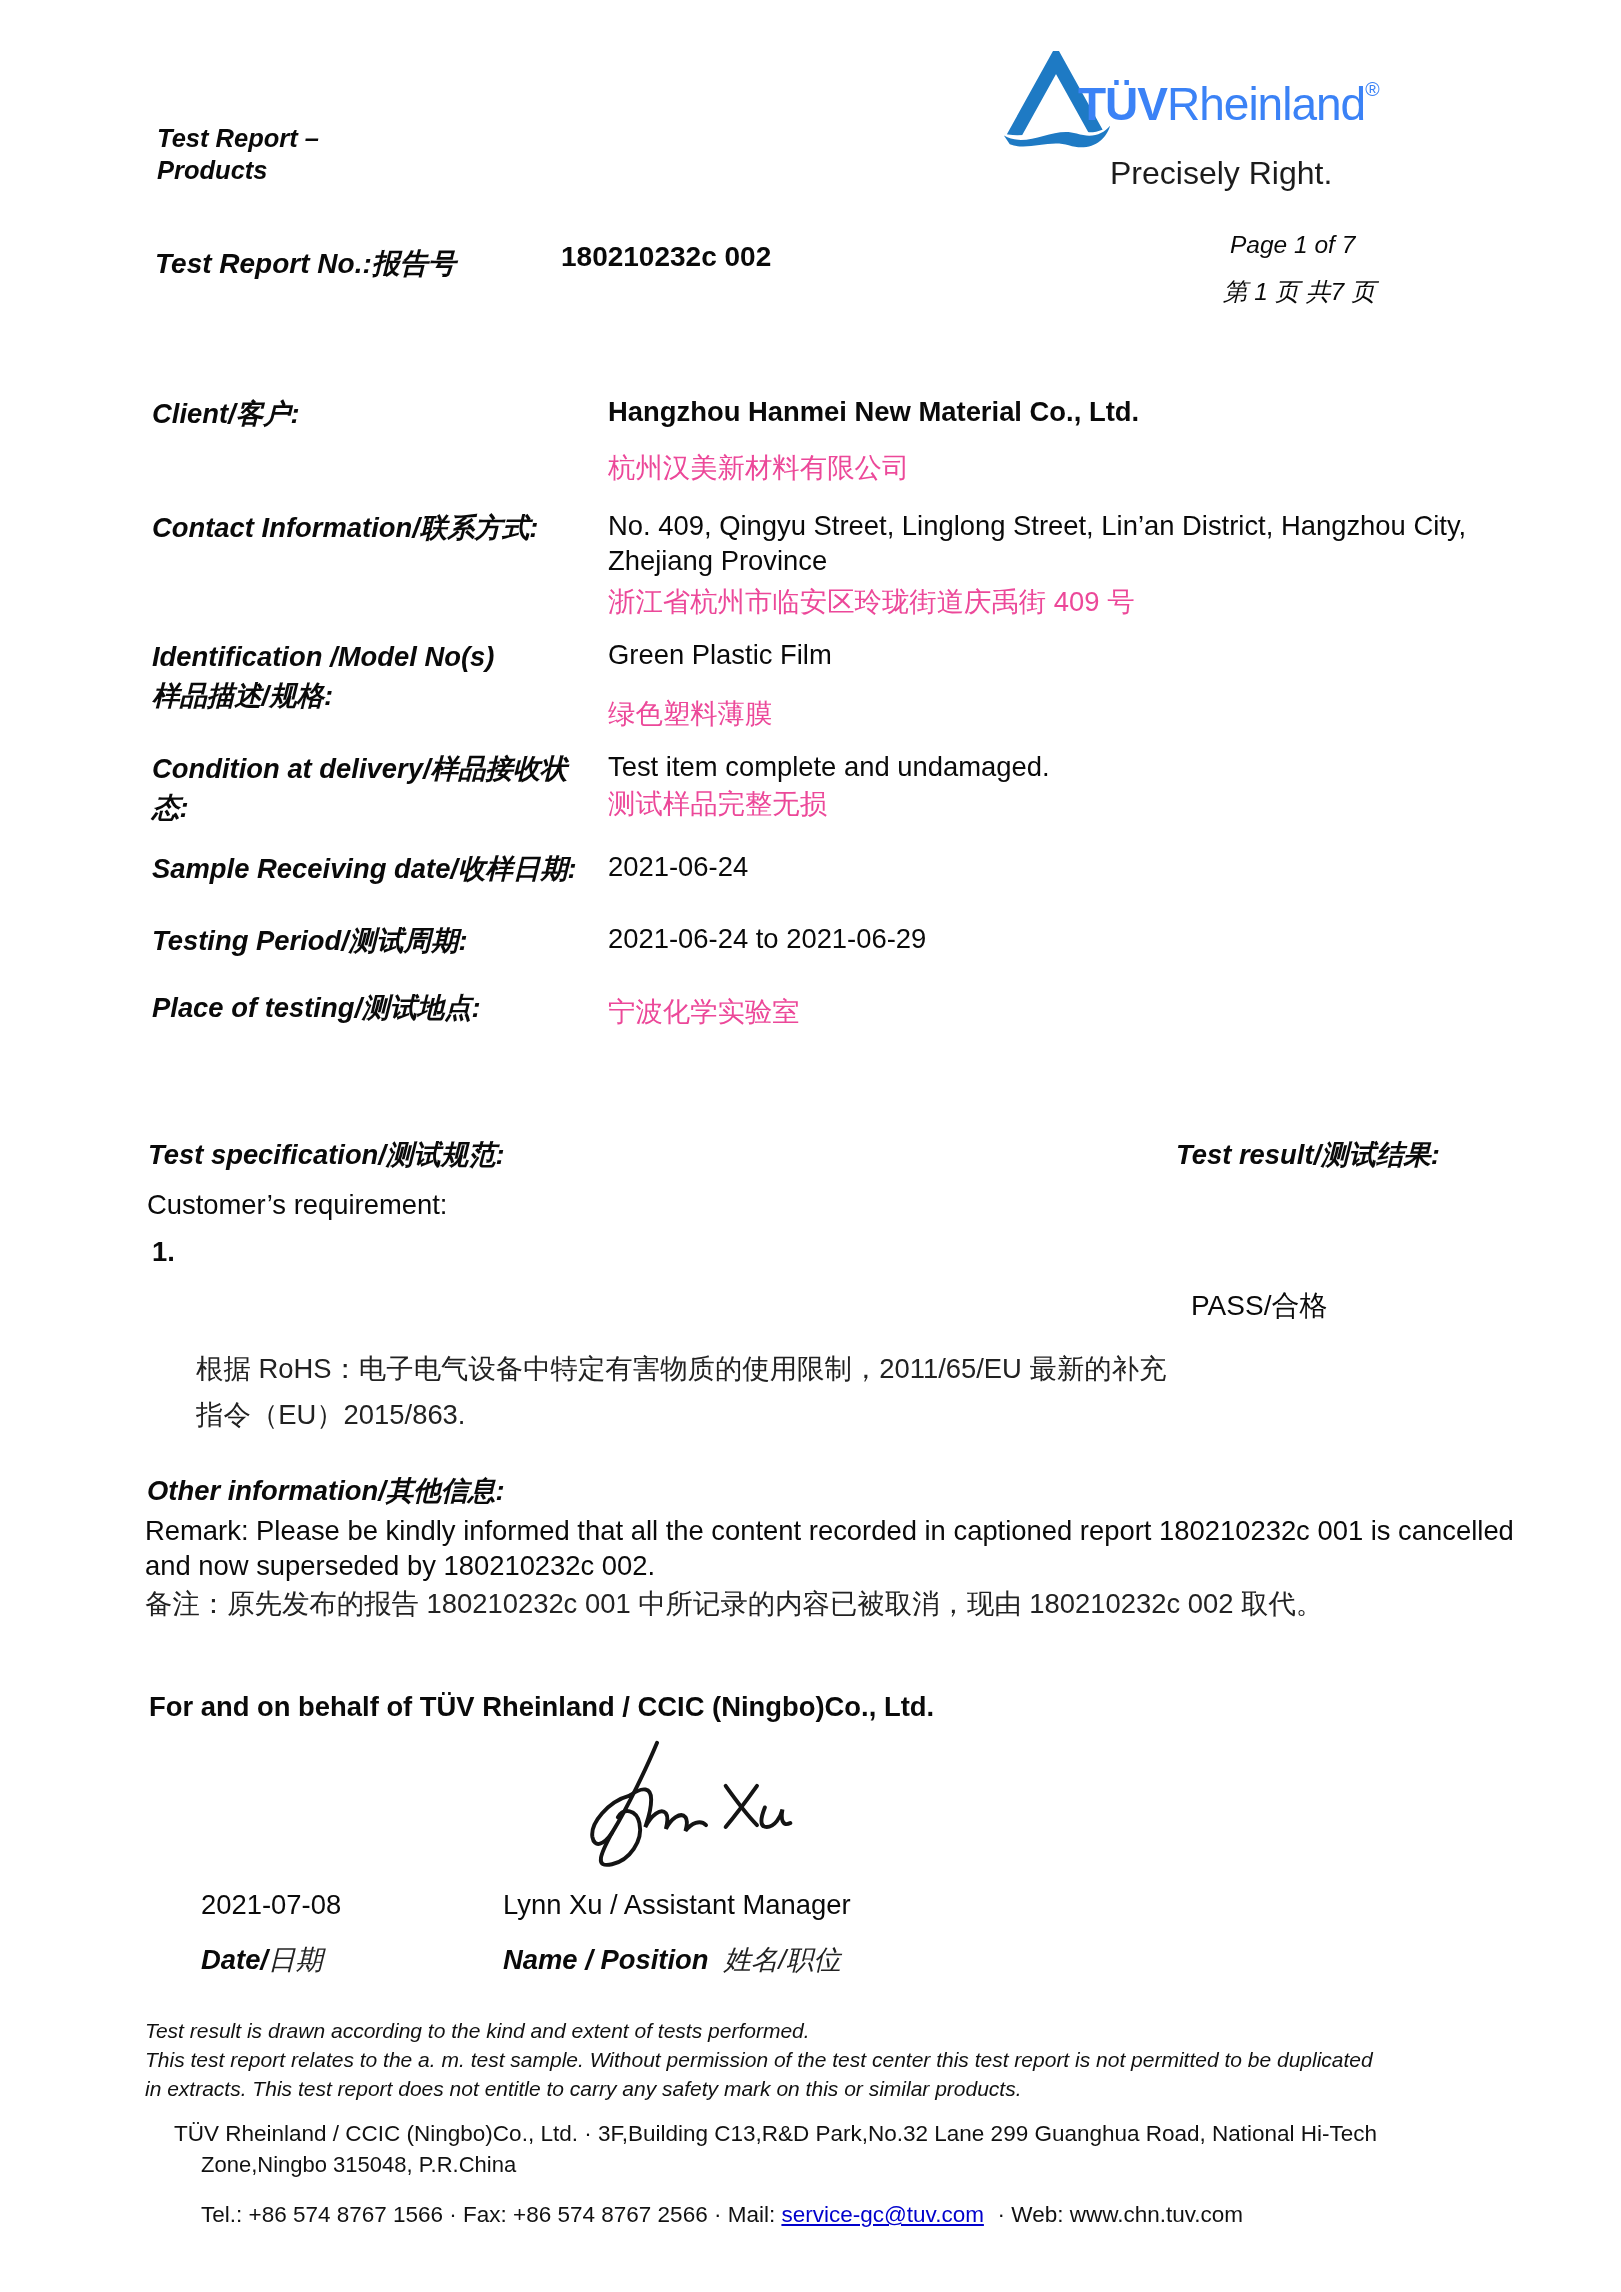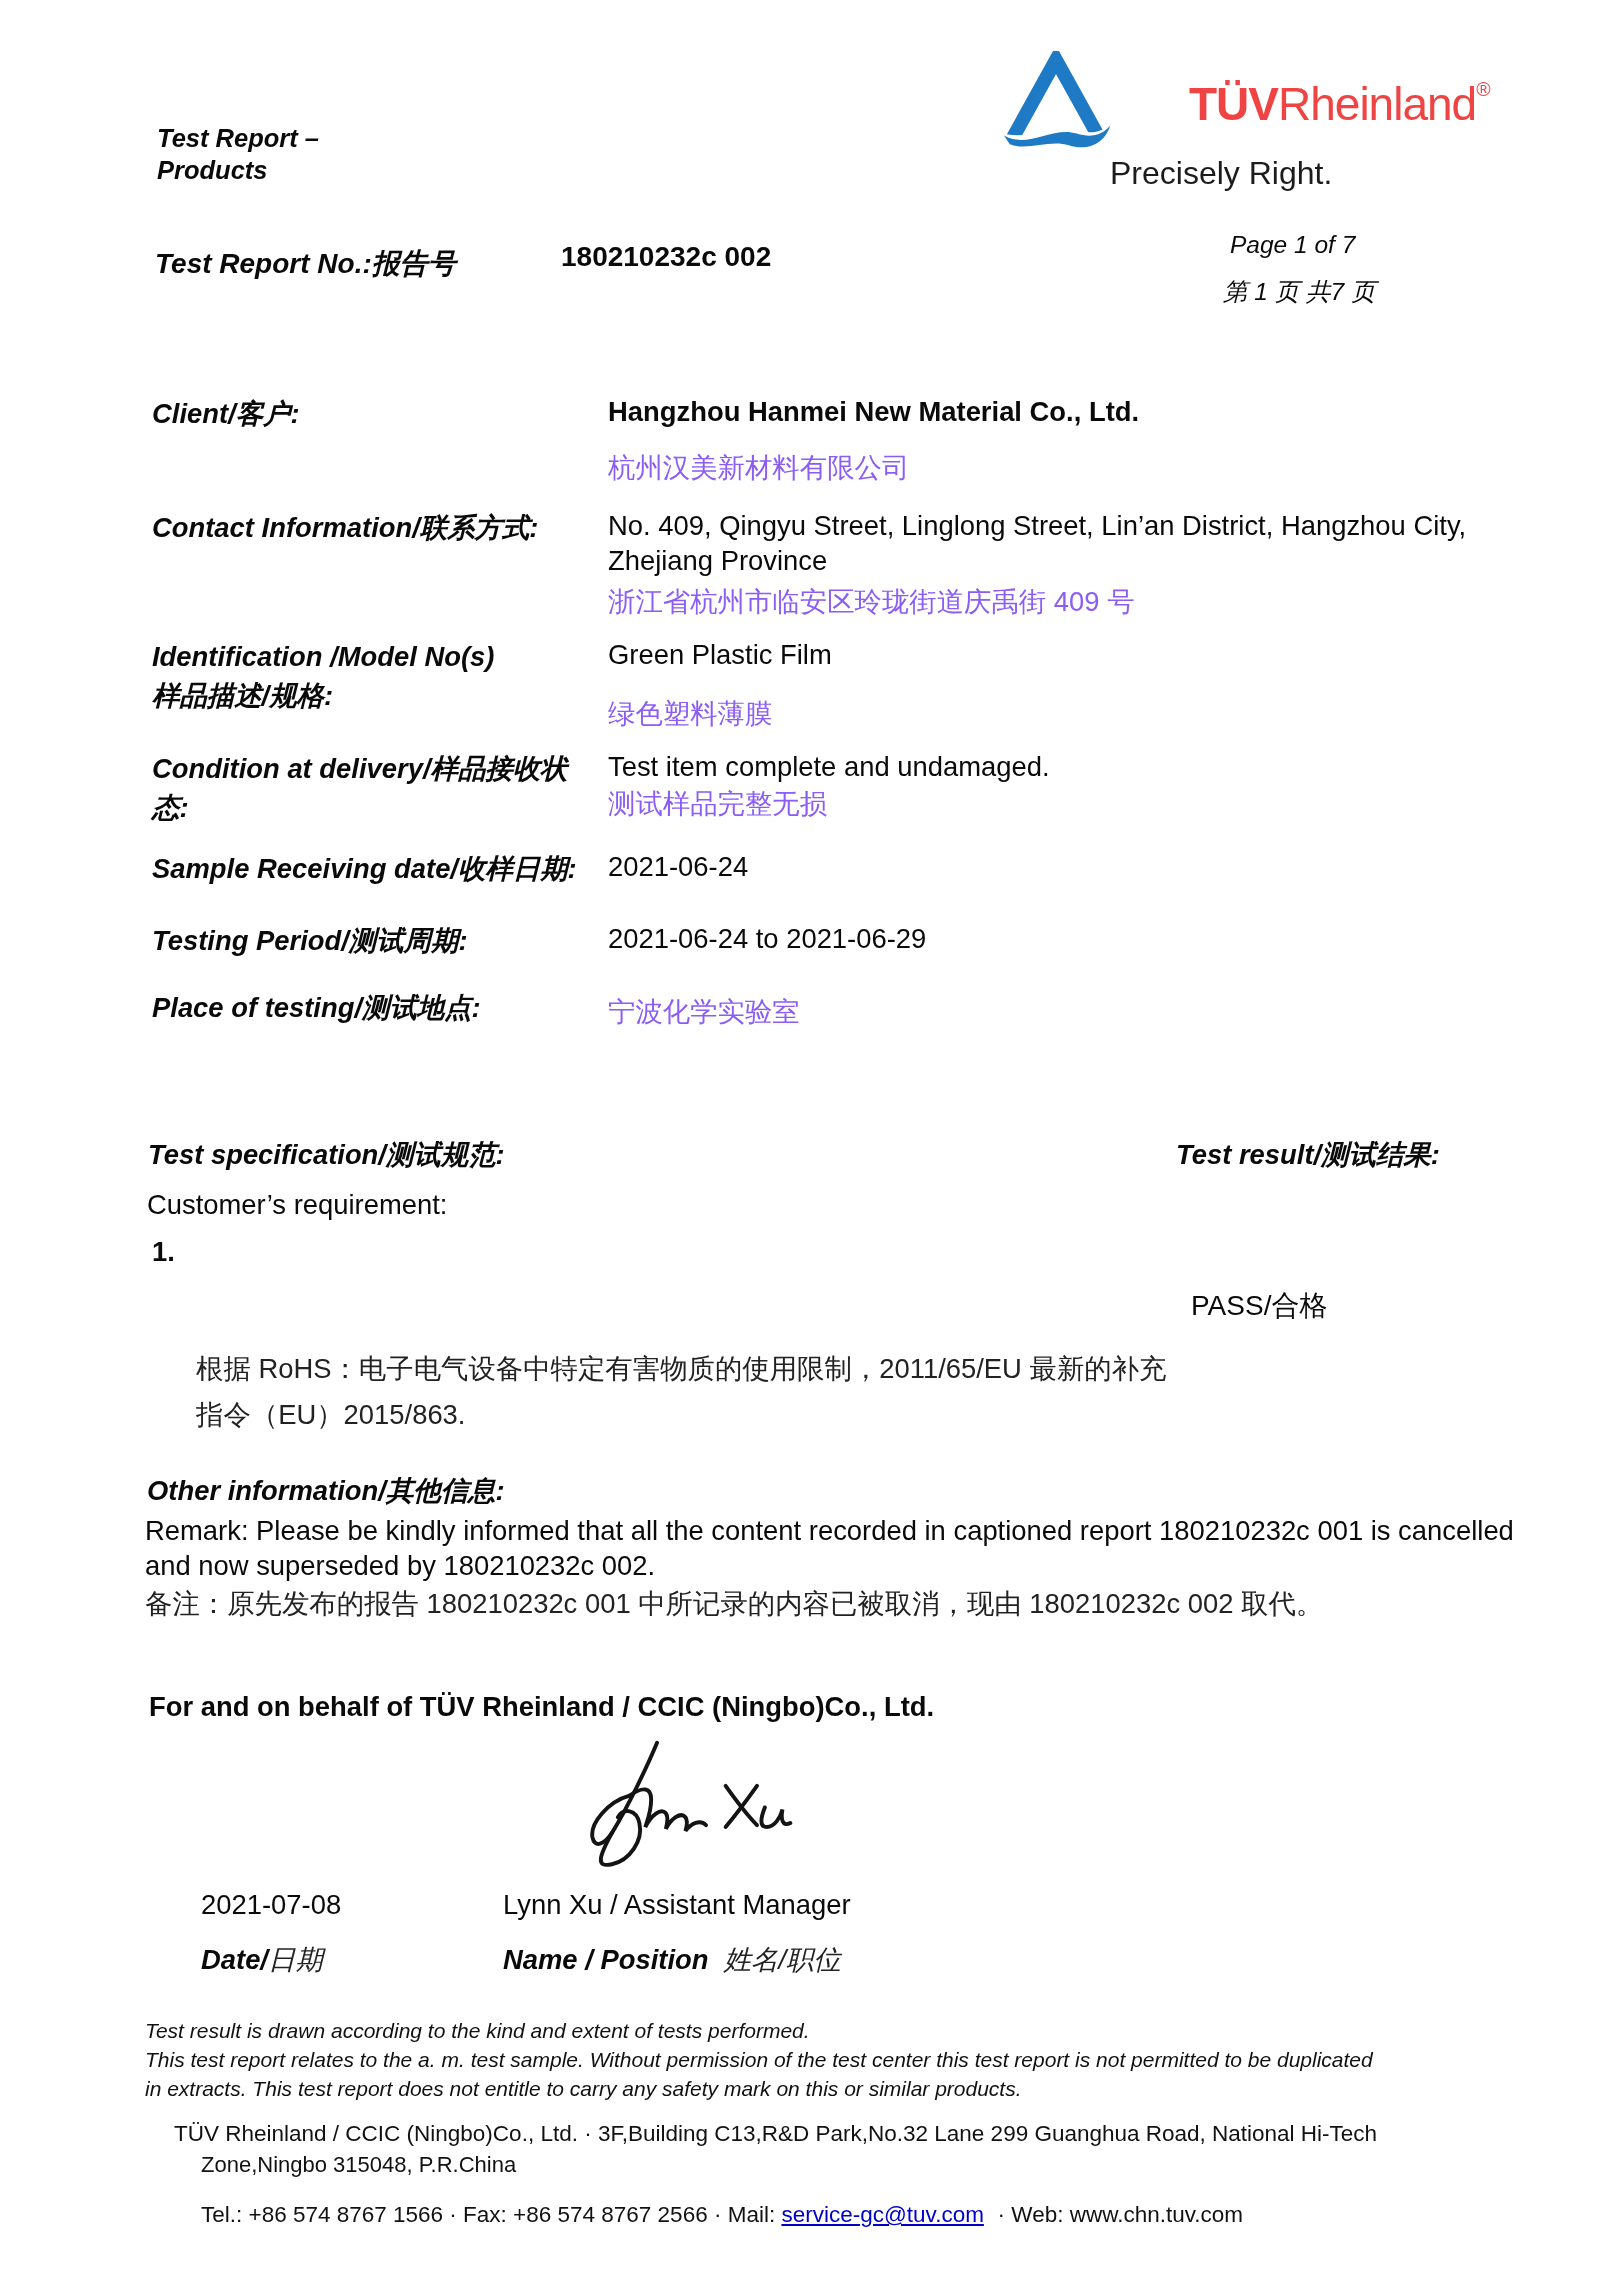--- a/index.html
+++ b/index.html
@@ -11,32 +11,32 @@
     color:#0a0a0a;
     overflow:hidden;
   }
   .abs{position:absolute;}
   .bi{font-weight:bold;font-style:italic;}
   .b{font-weight:bold;}
   .i{font-style:italic;}
   
   .doc-type{left:157px;top:122px;font-size:25.5px;line-height:32px;}
   .logo-triangle{left:998px;top:51px;width:116px;height:110px;}
-  .logo-text{left:1189px;top:80px;font-size:46px;line-height:1;letter-spacing:-1px;color:#ef4444;}
+  .logo-text{left:1078px;top:80px;font-size:46px;line-height:1;letter-spacing:-1px;color:#3b82f6;}
   .logo-text .reg{font-size:19.6px;vertical-align:23.5px;font-weight:normal;letter-spacing:0;}
   .logo-tagline{left:1110px;top:155px;font-size:32px;color:#1c1c1c;}
   .reportno-label{left:155px;top:245px;font-size:28px;}
   .reportno-value{left:561px;top:241px;font-size:28px;}
   .page-info-en{left:1230px;top:231px;font-size:24.5px;}
   .page-info-cn{left:1223px;top:275px;font-size:24.5px;}
   
   .row{left:0;width:1621px;}
   .row-label{position:absolute;left:152px;top:0;width:461px;font-size:27.4px;line-height:39px;font-weight:bold;font-style:italic;}
   .row-value{position:absolute;left:608px;top:0;width:882px;font-size:27.4px;line-height:35px;}
-  .cjk-line{color:#8b5cf6;}
+  .cjk-line{color:#ec4899;}
   
   .spec-head{left:148px;top:1137px;font-size:27.4px;}
   .result-head{left:1176px;top:1137px;font-size:27.4px;}
   .customer-req{left:147px;top:1189px;font-size:27.4px;}
   .item-no{left:152px;top:1236px;font-size:27.4px;font-weight:bold;}
   .item-en{left:196px;top:1236px;font-size:27.4px;line-height:35px;width:980px;}
   .item-cn{left:196px;top:1346px;font-size:27.4px;line-height:46px;width:980px;color:#222;}
   .pass{left:1191px;top:1287px;font-size:28px;}
   
   .other-head{left:147px;top:1473px;font-size:27.4px;}

